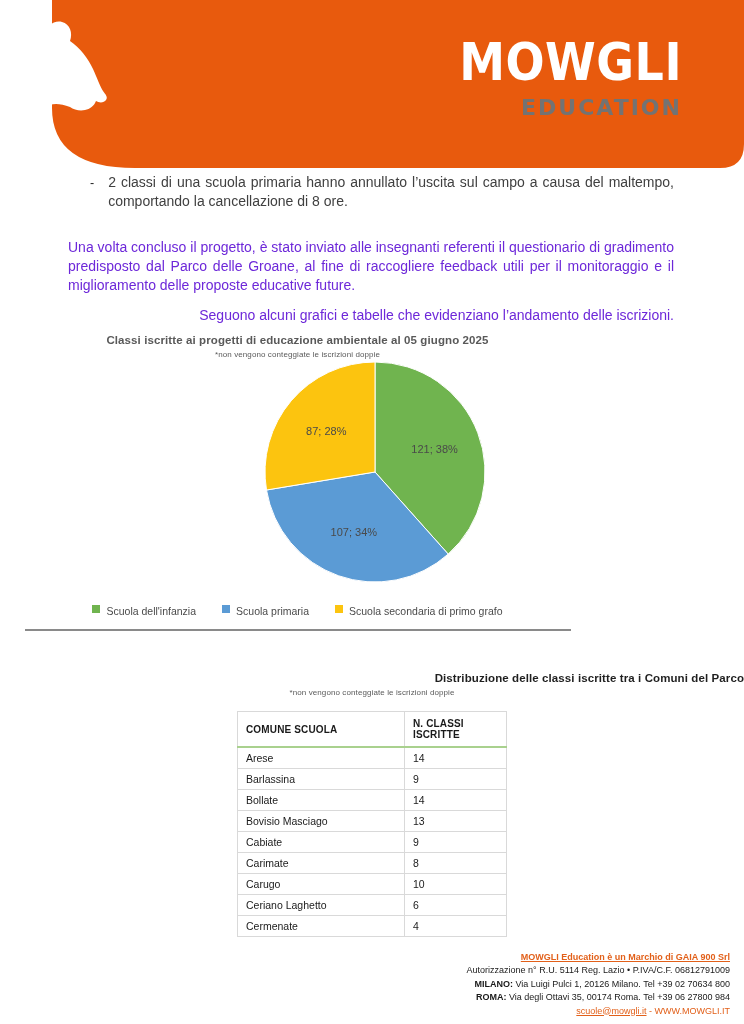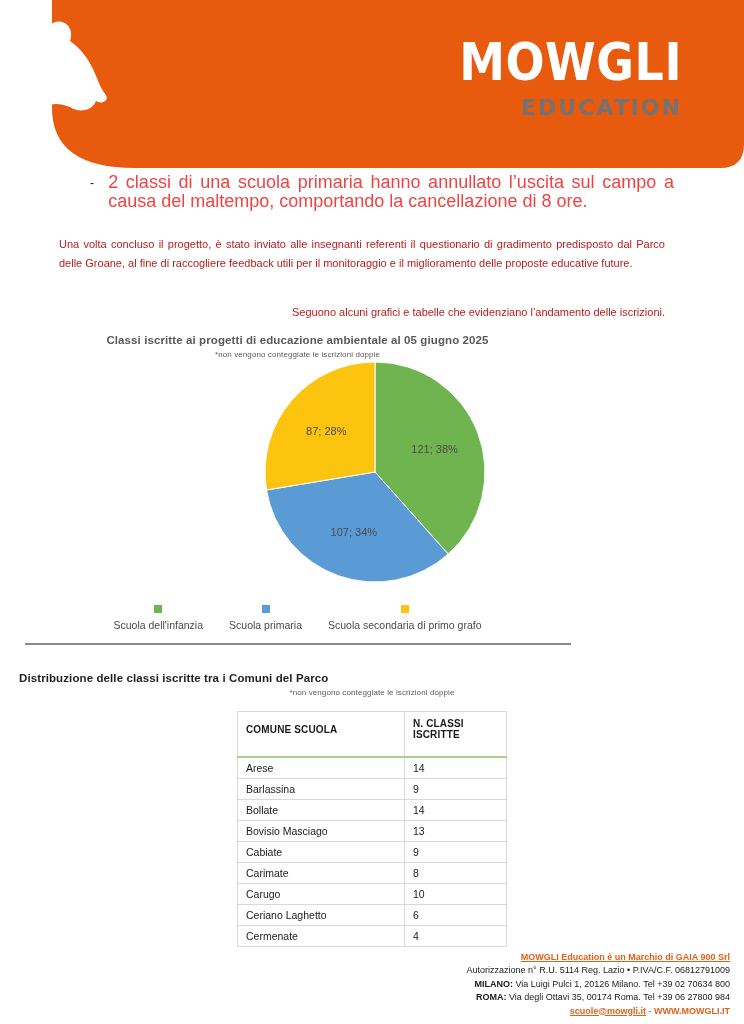--- a/index.html
+++ b/index.html
@@ -69,33 +69,33 @@
     gap: 14px;
   }
   .bullet-dash {
     font-size: 12.5px;
     line-height: 19px;
     color: #1a1a1a;
     flex: 0 0 auto;
     padding-top: 1px;
   }
   .bullet-text {
-    font-size: 18px;
+    font-size: 14px;
     line-height: 19px;
     text-align: justify;
-    color: #ef4444;
+    color: #404040;
   }
   .para {
     position: absolute;
-    left: 59px;
+    left: 68px;
     width: 606px;
-    font-size: 11px;
+    font-size: 14px;
     line-height: 19px;
     text-align: justify;
-    color: #b91c1c;
+    color: #6d28d9;
   }
   .para.p1 { top: 56px; }
   .para.p2 { top: 124px; text-align: right; }
 
   
   .chart-block {
     position: absolute;
     left: 0;
     top: 334px;
     width: 595px;
@@ -133,25 +133,24 @@
 
   .legend {
     display: flex;
     justify-content: center;
     align-items: center;
     gap: 26px;
     margin-top: 8px;
   }
   .legend-item {
     display: flex;
-    align-items: center;
+    align-items: flex-start;
     gap: 6px;
     font-size: 10.5px;
     color: #4a4a4a;
-    flex-direction: column;
   }
   .legend-swatch {
     width: 8px;
     height: 8px;
     display: inline-block;
     flex: 0 0 auto;
   }
   .chart-rule {
     width: 546px;
     height: 2px;
@@ -160,21 +159,21 @@
   }
 
   
   .table-block {
     position: absolute;
     left: 0;
     top: 672px;
     width: 744px;
   }
   .table-title {
-    text-align: left;
+    text-align: right;
     font-size: 11.5px;
     font-weight: bold;
     color: #1f1f1f;
     letter-spacing: 0.1px;
     padding-left: 19px;
   }
   .table-subtitle {
     text-align: center;
     font-size: 8px;
     color: #5a5a5a;
@@ -195,21 +194,21 @@
     text-align: left;
     color: #1a1a1a;
     height: 12px;
   }
   table.data-table th {
     font-weight: bold;
     font-size: 10px;
     letter-spacing: 0.15px;
     border-bottom: 2px solid #a9d18e;
     padding-top: 6px;
-    padding-bottom: 16px;
+    padding-bottom: 6px;
   }
   table.data-table th:first-child,
   table.data-table td:first-child { width: 150px; }
   table.data-table tr.highlight td { font-weight: bold; }
 
   
   .footer {
     position: absolute;
     right: 14px;
     bottom: 6px;
@@ -222,21 +221,21 @@
     white-space: nowrap;
   }
   .footer-line.accent {
     color: #e2601a;
     font-weight: bold;
     text-decoration: underline;
   }
   .footer-line b { font-weight: bold; }
   .footer-link {
     color: #e2601a;
-    font-weight: bold;
+    font-weight: normal;
     text-decoration: underline;
   }
 </style>
 </head>
 <body>
 
 <div class="header">
   <svg class="header-svg" viewBox="0 0 744 168" xmlns="http://www.w3.org/2000/svg">
     <path d="M0,0 H744 V144 Q744,168 720,168 H135 Q52,168 52,108 V0 Z" fill="#E85A0D"></path>
 

